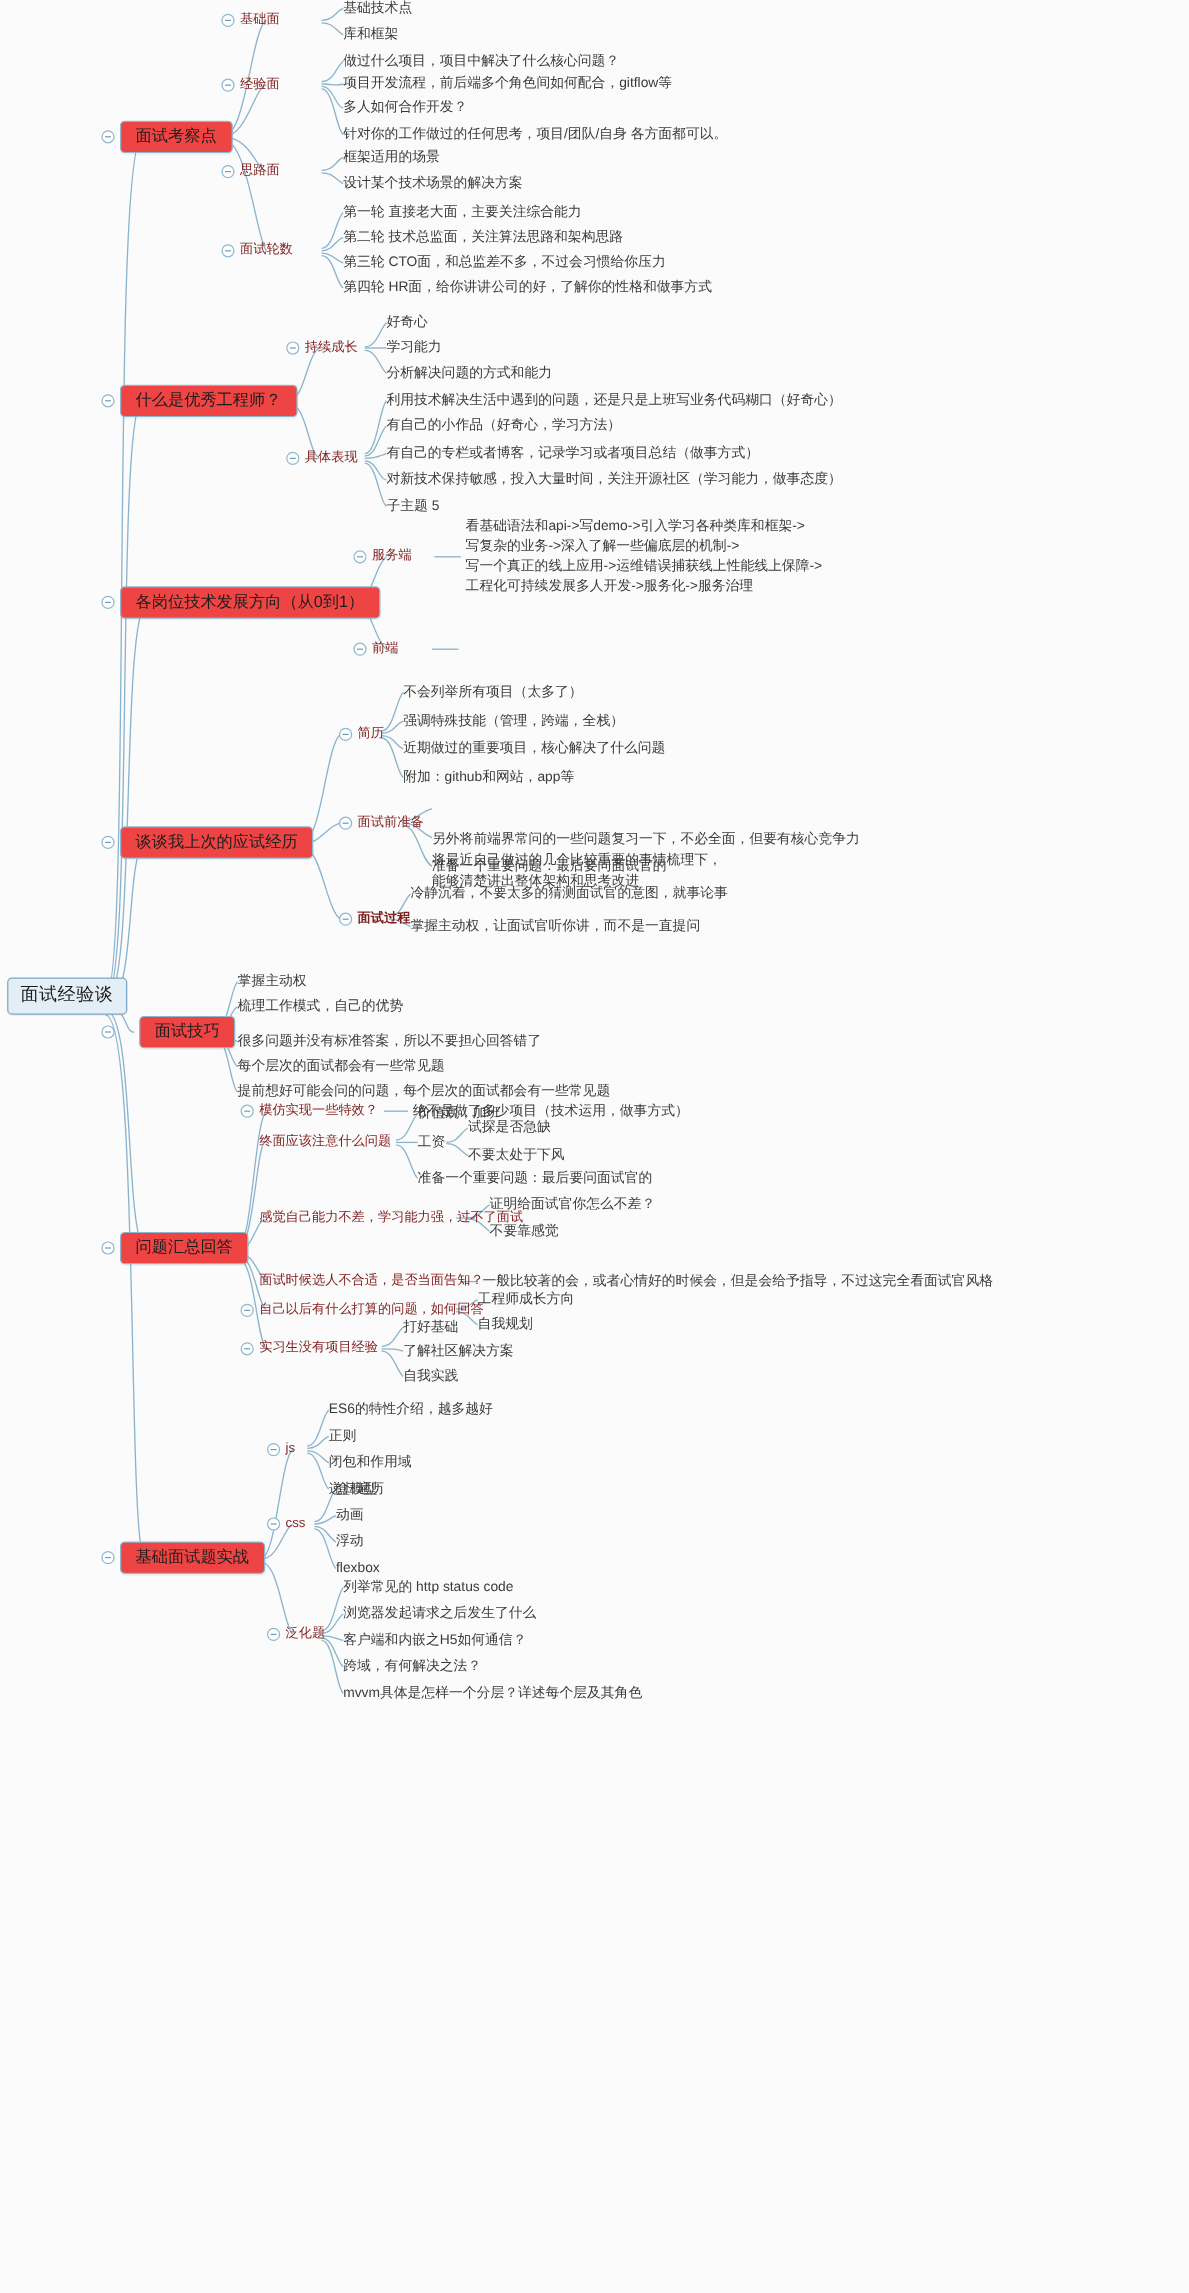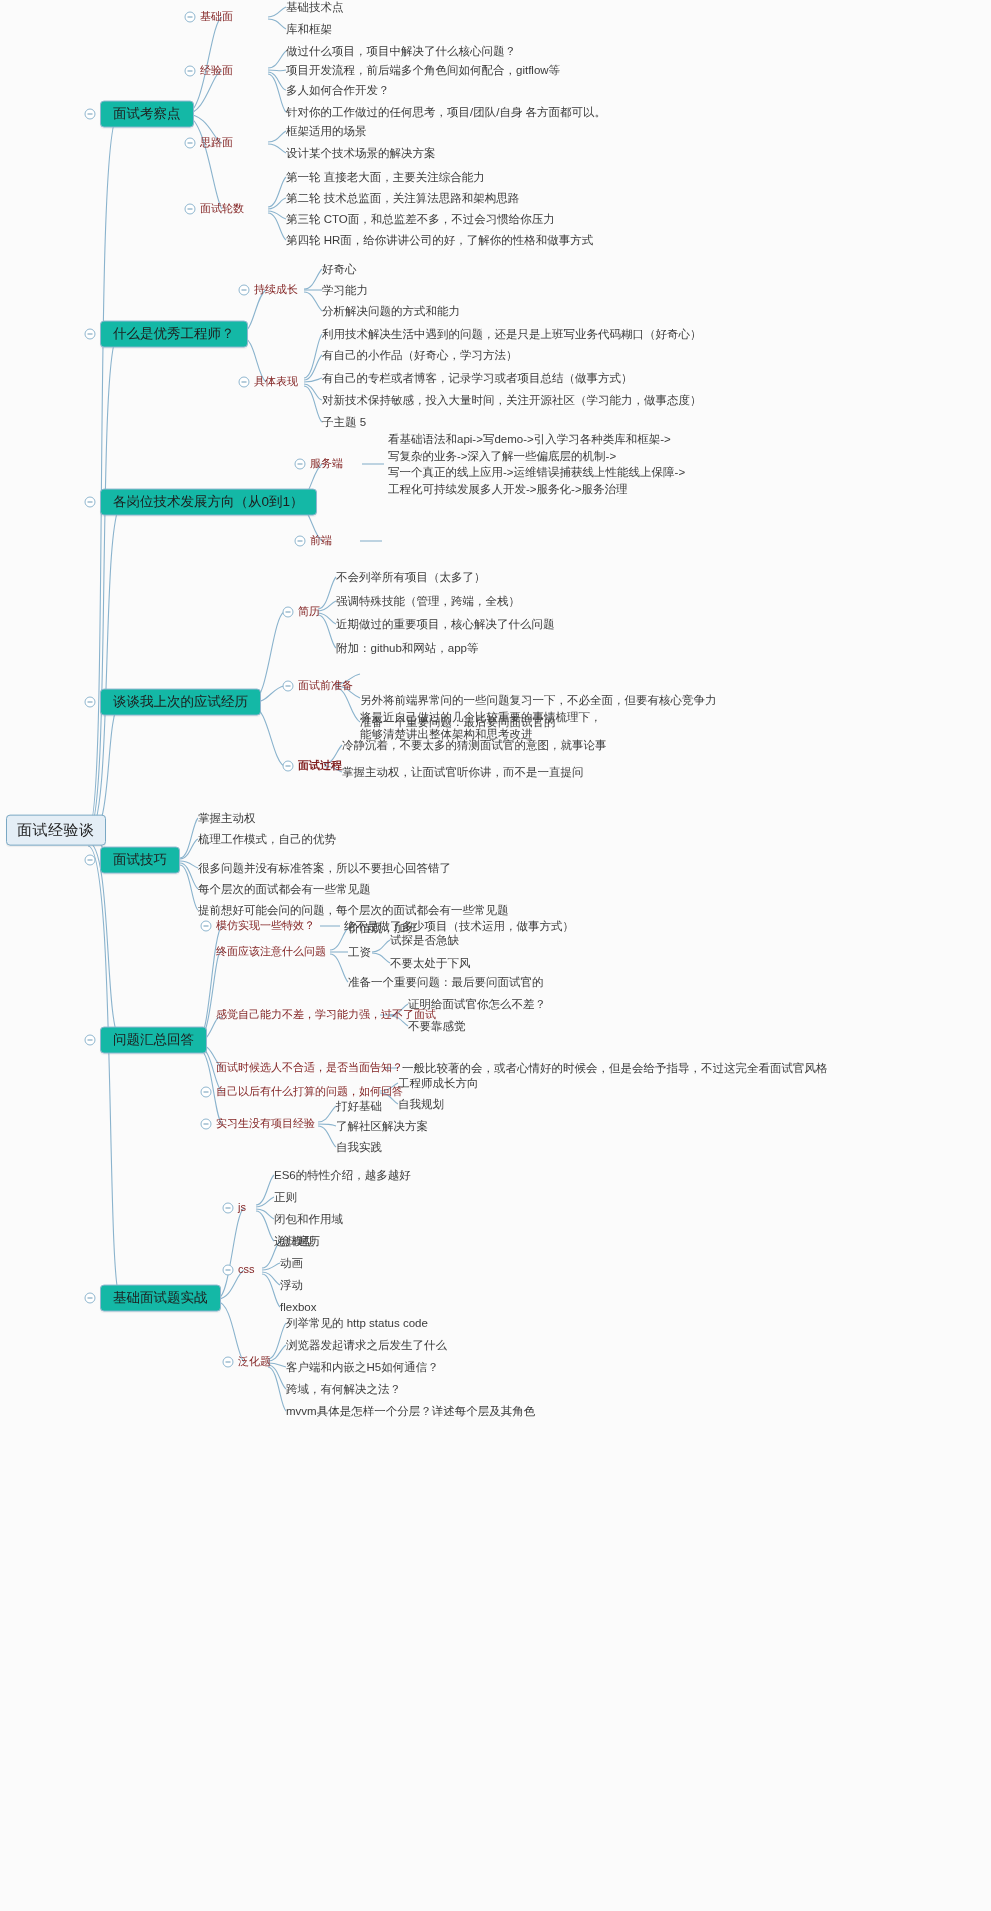--- a/index.html
+++ b/index.html
@@ -32,21 +32,21 @@
     border:1px solid #7aa8c4;
     border-radius:4px;
     padding:5px 10px;
     font-size:15px;
     color:#1b1b1b;
     box-shadow:0 1px 1px rgba(0,0,0,.06);
     letter-spacing:.5px;
   }
   
   .lvl1{
-    background:#14b8a6;
+    background:#ef4444;
     border:1px solid #8fb6cf;
     border-radius:4px;
     padding:4px 12px;
     font-size:13.5px;
     color:#1d1d1d;
     box-shadow:0 1px 1px rgba(0,0,0,.05);
   }
   
   .lvl2{font-size:11px;color:#7f1d1d;}
   
@@ -362,21 +362,21 @@
     <span class="txt">面试过程</span>
   </div>
   <div class="node leaf" style="left:342px;top:745px;">
       <span class="txt">冷静沉着，不要太多的猜测面试官的意图，就事论事</span>
     </div>
   <div class="node leaf" style="left:342px;top:772px;">
       <span class="txt">掌握主动权，让面试官听你讲，而不是一直提问</span>
     </div>
 
   <div class="toggle" style="left:90px;top:860px;"></div>
-  <div class="node lvl1" style="left:100px;top:860px;">
+  <div class="node lvl1" style="left:116px;top:860px;">
     <span class="txt">面试技巧</span>
   </div>
   <div class="node leaf" style="left:198px;top:818px;">
       <span class="txt">掌握主动权</span>
     </div>
   <div class="node leaf" style="left:198px;top:839px;">
       <span class="txt">梳理工作模式，自己的优势</span>
     </div>
   <div class="node leaf" style="left:198px;top:868px;">
       <span class="txt">很多问题并没有标准答案，所以不要担心回答错了</span>

